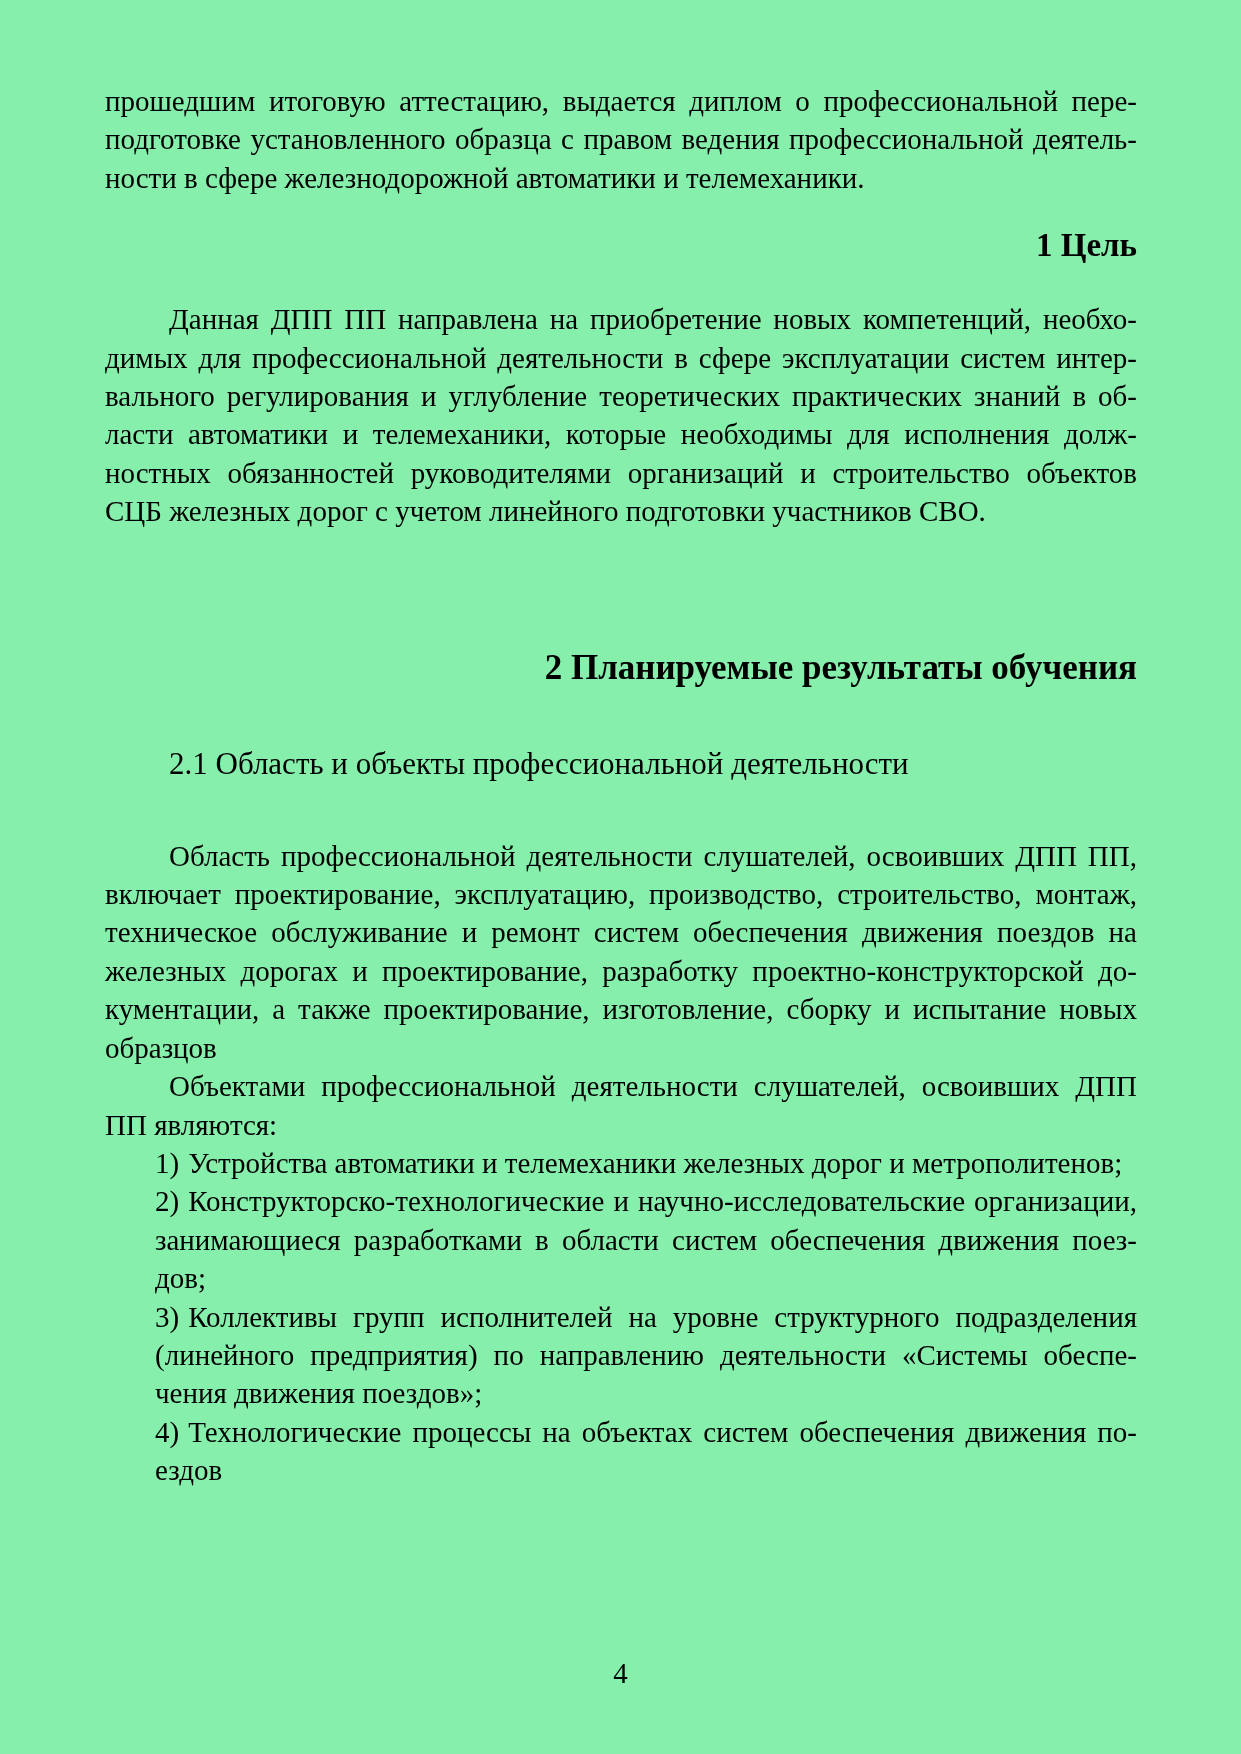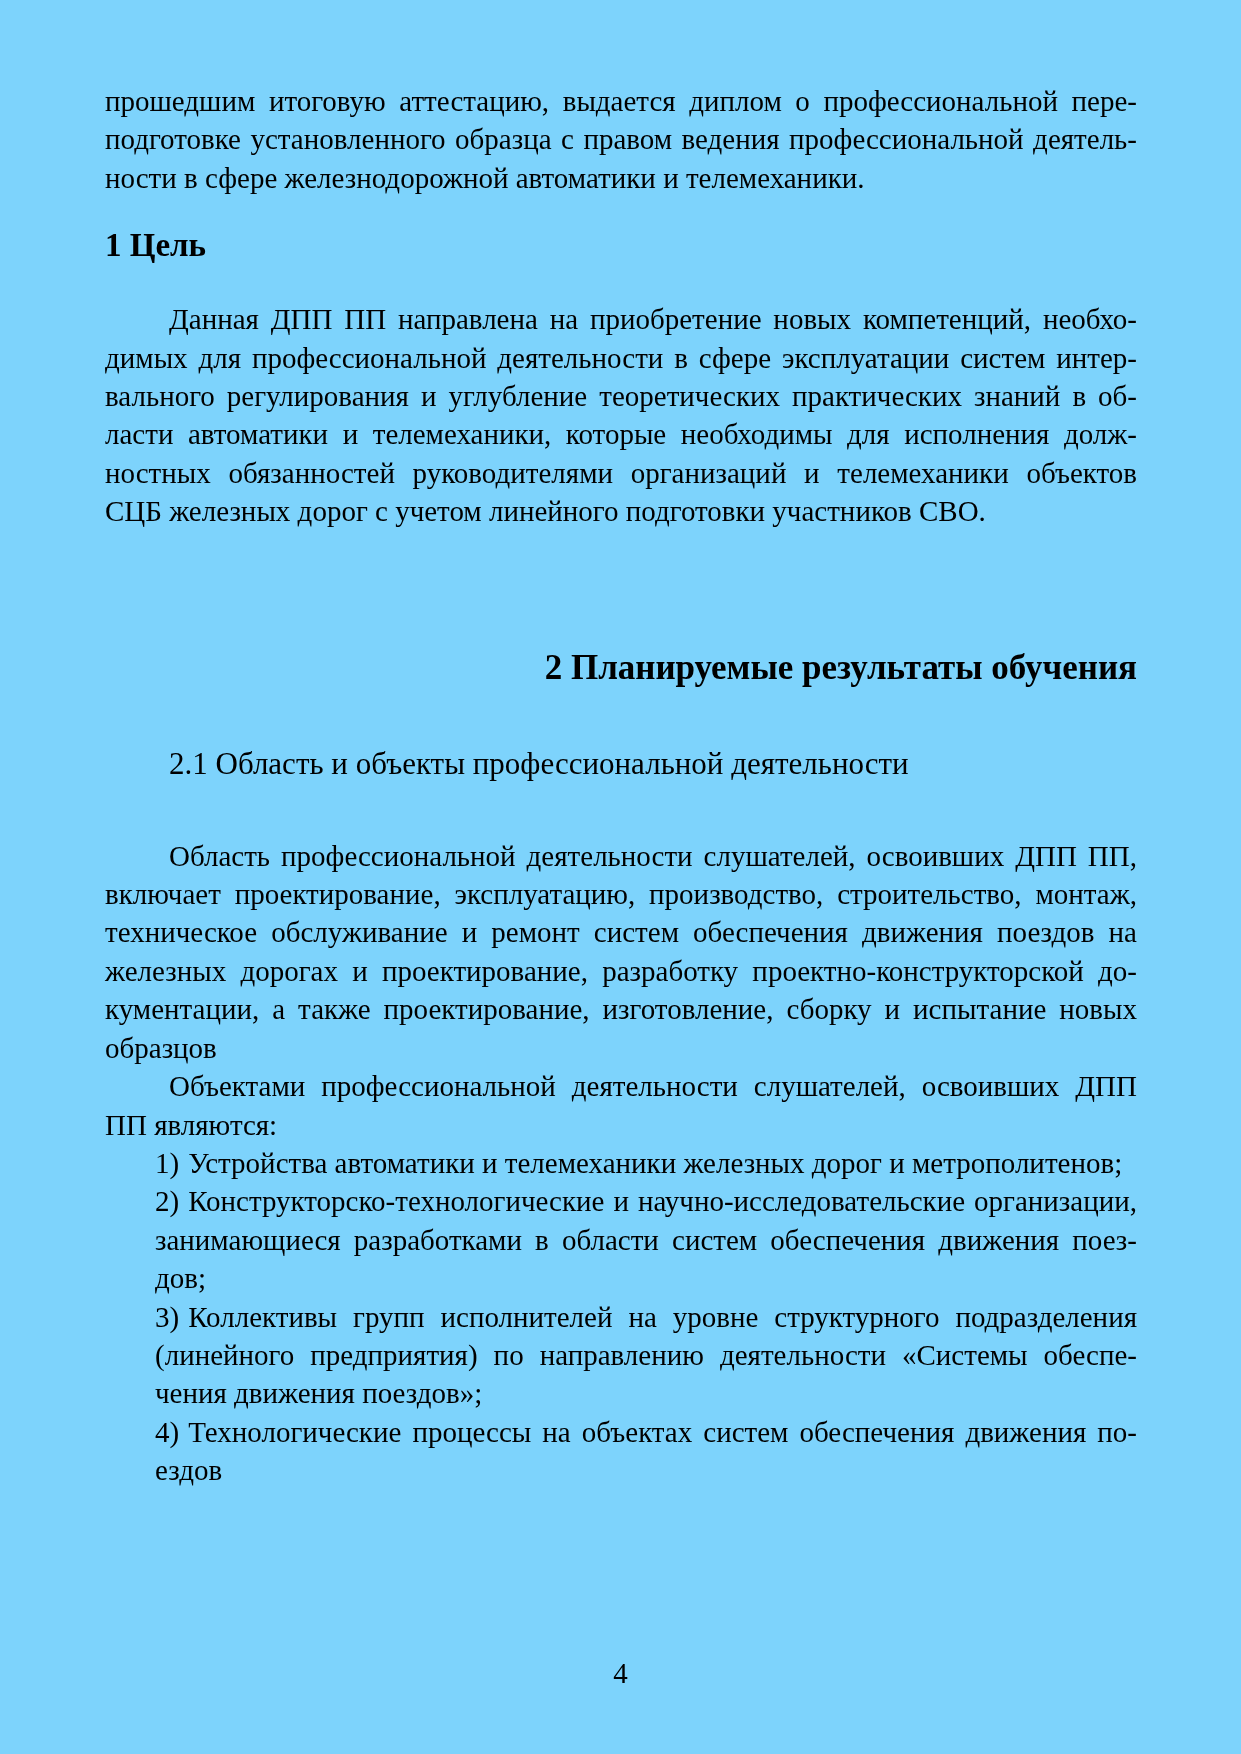--- a/index.html
+++ b/index.html
@@ -5,21 +5,21 @@
   html, body {
     margin: 0;
     padding: 0;
     background: #ffffff;
   }
   .page {
     position: relative;
     width: 1241px;
     height: 1754px;
     margin: 0 auto;
-    background: #7dd3fc;
+    background: #86efac;
     color: #000000;
     font-family: "Liberation Serif", "DejaVu Serif", serif;
     font-size: 29px;
     line-height: 38.4px;
     box-sizing: border-box;
     padding: 82px 104px 0 105px;
     overflow: hidden;
   }
   .ln {
     text-align: left;
@@ -29,21 +29,21 @@
   .jst {
     text-align: justify;
     text-align-last: justify;
   }
   
   .ind {
     padding-left: 64px;
   }
   .h-main {
     font-weight: bold;
-    text-align: left;
+    text-align: right;
     font-size: 33px;
     line-height: 44px;
     margin: 26px 0 33px 0;
   }
   .h-main2 {
     font-weight: bold;
     text-align: right;
     font-size: 35px;
     line-height: 50px;
     margin: 112px 0 50px 0;
@@ -81,21 +81,21 @@
     <div class="ln">ности в сфере железнодорожной автоматики и телемеханики.</div>
   </div>
 
   <div class="h-main">1 Цель</div>
 
   <div class="para">
     <div class="ln jst ind">Данная ДПП ПП направлена на приобретение новых компетенций, необхо-</div>
     <div class="ln jst">димых для профессиональной деятельности в сфере эксплуатации систем интер-</div>
     <div class="ln jst">вального регулирования и углубление теоретических практических знаний в об-</div>
     <div class="ln jst">ласти автоматики и телемеханики, которые необходимы для исполнения долж-</div>
-    <div class="ln jst">ностных обязанностей руководителями организаций и телемеханики объектов</div>
+    <div class="ln jst">ностных обязанностей руководителями организаций и строительство объектов</div>
     <div class="ln">СЦБ железных дорог с учетом линейного подготовки участников СВО.</div>
   </div>
 
   <div class="h-main2">2 Планируемые результаты обучения</div>
 
   <div class="h-sub">2.1 Область и объекты профессиональной деятельности</div>
 
   <div class="para">
     <div class="ln jst ind">Область профессиональной деятельности слушателей, освоивших ДПП ПП,</div>
     <div class="ln jst">включает проектирование, эксплуатацию, производство, строительство, монтаж,</div>

